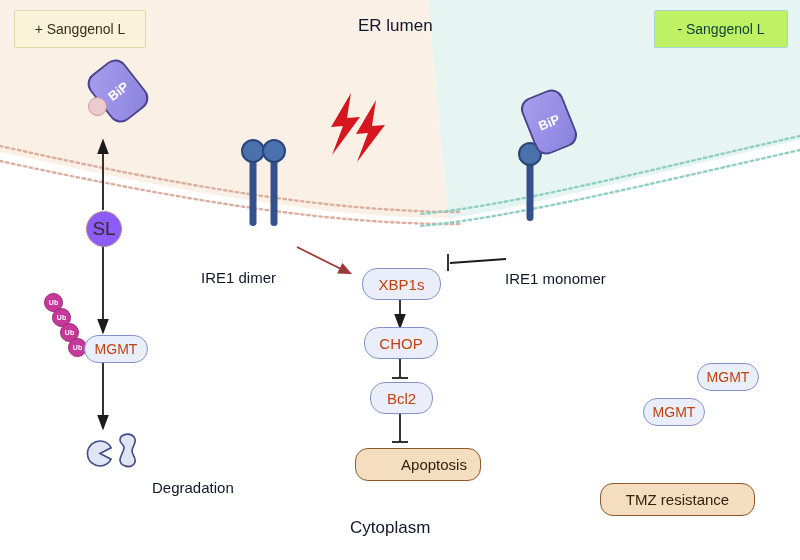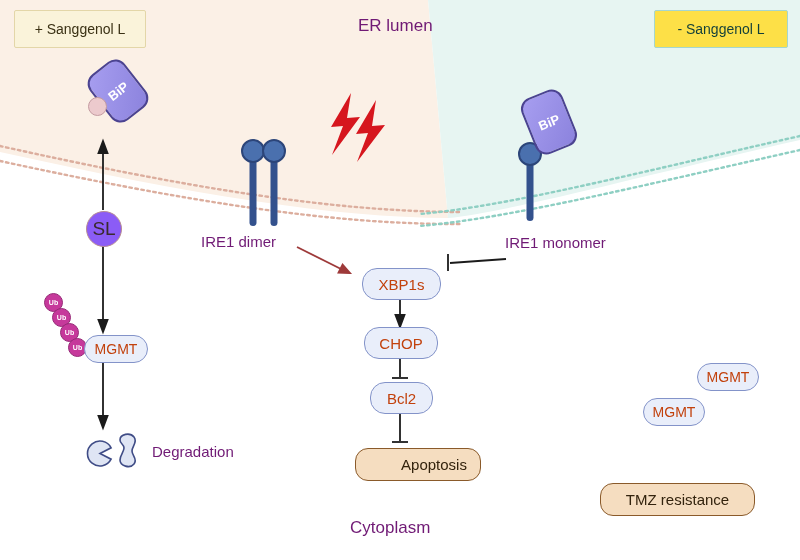--- a/index.html
+++ b/index.html
@@ -1,29 +1,29 @@
 <!DOCTYPE html>
 <html><head>
 <meta charset="utf-8">
 <style>
   html,body { margin:0; padding:0; background:#ffffff; }
   .stage {
     position:relative; width:800px; height:560px; overflow:hidden;
     font-family:"Liberation Sans", sans-serif; background:#ffffff;
   }
   svg.layer { position:absolute; left:0; top:0; }
-  .lbl { position:absolute; color:#701a75; white-space:nowrap; }
+  .lbl { position:absolute; color:#0f172a; white-space:nowrap; }
   .region-lbl { font-size:17px; }
-  .small-lbl { font-size:15px; }
+  .small-lbl { font-size:15px;margin-top:36px; }
   .badge {
     position:absolute; height:36px; line-height:36px; text-align:center;
     font-size:14px; border-radius:2px;
   }
   .badge-cream { background:#faf3da; border:1px solid #e3d6a8; width:130px; left:14px; top:10px; color:#3a3114; }
-  .badge-teal  { background:#fde047; border:1px solid #a5d6cf; width:132px; left:654px; top:10px; color:#123f3a; }
+  .badge-teal  { background:#bef264; border:1px solid #a5d6cf; width:132px; left:654px; top:10px; color:#123f3a; }
   .node {
     position:absolute; display:flex; align-items:center; justify-content:center;
     border-radius:15px; font-size:15px;
   }
   .node-blue { background:#e9eefa; border:1.6px solid #8393c9; color:#c2410c; }
   .node-tan  { background:#f5ddc0; border:1.6px solid #8a5a2a; color:#33230d; border-radius:13px; }
   .bip {
     position:absolute; display:flex; align-items:center; justify-content:center;
     background:linear-gradient(135deg,#a79ef0,#8b82dd);
     border:2px solid #4b4391; border-radius:12px;

